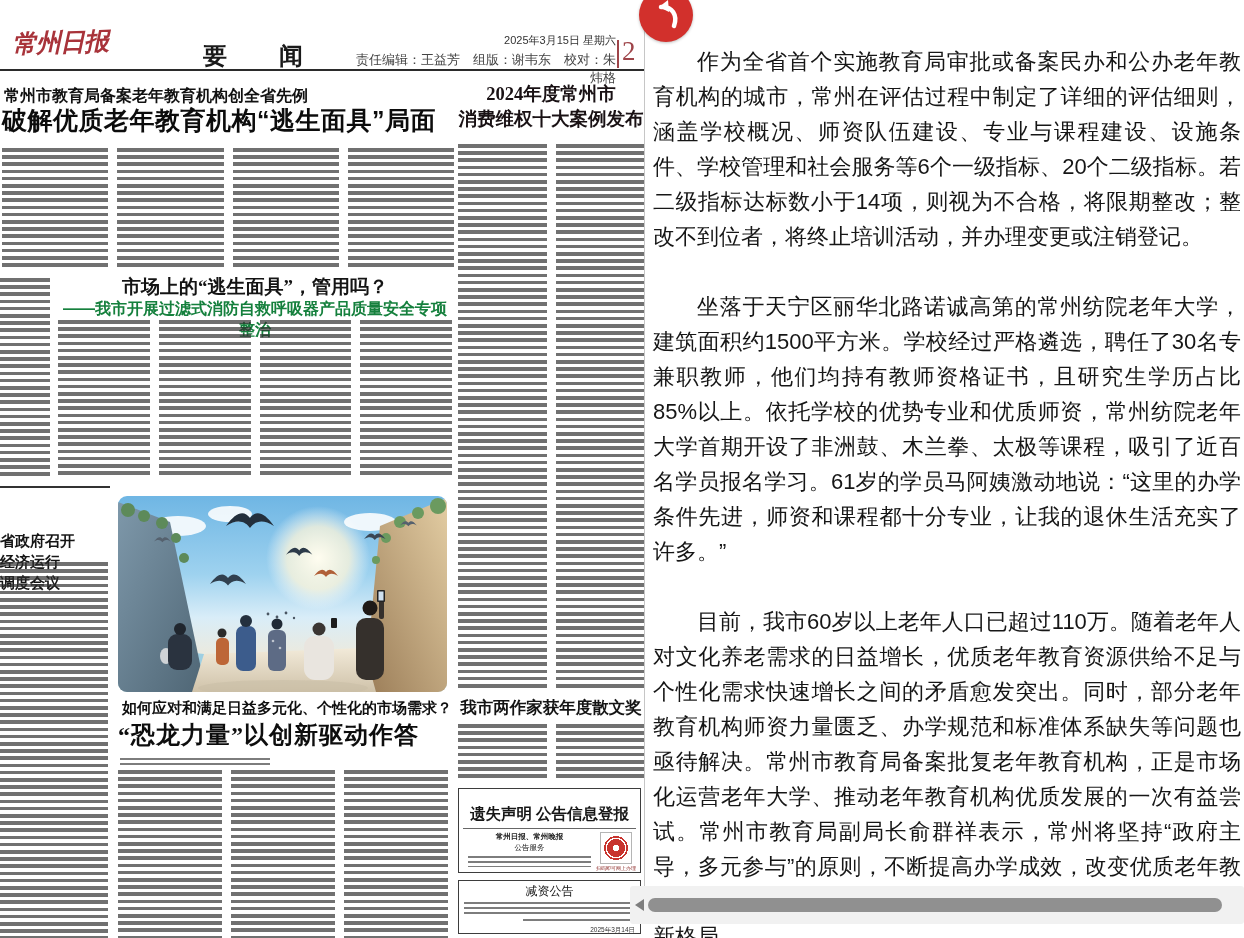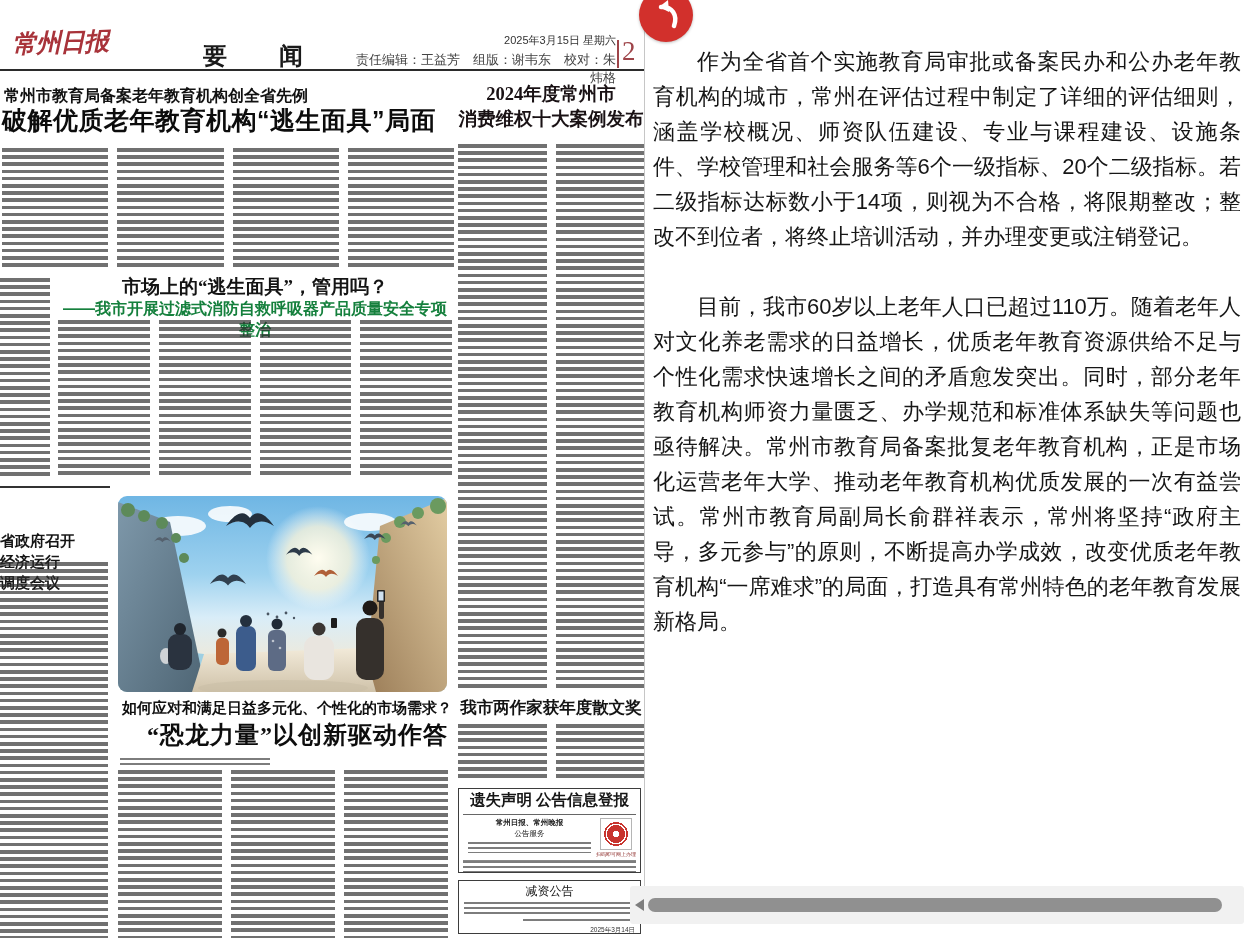--- a/index.html
+++ b/index.html
@@ -42,30 +42,30 @@
   .mask-sub{left:58px;top:299px;width:394px;text-align:center;
     font-size:16px;font-weight:bold;color:#15803d;}
 
   .gov-rule{left:0;top:486px;width:110px;height:2px;background:#333;}
   .gov-title{left:0;top:494px;width:110px;text-align:left;font-size:15px;
     font-weight:bold;line-height:21px;color:#151515;margin-top:37px;}
 
   .photo{left:118px;top:496px;width:329px;height:196px;border-radius:9px;overflow:hidden;
     background:linear-gradient(180deg,#6fb6e4 0%,#9ed2ef 40%,#d9edf8 62%,#efe9d9 85%,#e7dcc6 100%);}
   .dino-q{left:122px;top:699px;font-size:15px;font-weight:bold;color:#101010;}
-  .dino-headline{left:118px;top:719px;width:330px;text-align:right;
+  .dino-headline{left:118px;top:719px;width:330px;text-align:left;
     font-size:24px;font-weight:900;letter-spacing:1px;color:#0d0d0d;}
 
   .consumer-title{left:458px;top:82px;width:186px;text-align:center;
     font-size:18.5px;font-weight:bold;line-height:25px;color:#191114;}
   .essay-title{left:458px;top:697px;width:186px;text-align:center;
     font-size:16.5px;font-weight:bold;color:#141414;}
 
   .npbox{border:1px solid #3d3d3d;background:#fff;}
-  .notice-box{left:458px;top:788px;width:183px;height:85px;padding:0 4px;box-sizing:border-box;overflow:hidden;}
+  .notice-box{left:458px;top:788px;width:183px;height:85px;padding:14px 4px;box-sizing:border-box;overflow:hidden;}
   .notice-title{text-align:center;font-size:15.5px;font-weight:bold;color:#161616;
     border-bottom:1px solid #666;padding:1px 0 3px;}
   .notice-row{display:flex;margin-top:3px;align-items:flex-start;}
   .notice-left{flex:1;text-align:center;}
   .notice-left .s1{font-size:7.5px;font-weight:bold;color:#222;}
   .notice-left .s2{font-size:7.5px;color:#222;margin-top:1px;}
   .qr-wrap{width:40px;text-align:center;}
   .qr{width:30px;height:30px;border:1px solid #b5b5b5;margin:0 auto;
     display:flex;align-items:center;justify-content:center;}
   .qr-burst{width:26px;height:26px;border-radius:50%;
@@ -272,20 +272,21 @@
 
   <div class="abs back-btn">
     <svg width="54" height="54" viewBox="0 0 54 54">
       <path d="M35 38 C39 27 33 18 22 19" stroke="#ffffff" stroke-width="4.5" fill="none" stroke-linecap="round"></path>
       <path d="M29 12 L20 19 L30 24" fill="#ffffff"></path>
     </svg>
   </div>
 
   <div class="article">
     <p>作为全省首个实施教育局审批或备案民办和公办老年教育机构的城市，常州在评估过程中制定了详细的评估细则，涵盖学校概况、师资队伍建设、专业与课程建设、设施条件、学校管理和社会服务等6个一级指标、20个二级指标。若二级指标达标数小于14项，则视为不合格，将限期整改；整改不到位者，将终止培训活动，并办理变更或注销登记。</p>
+    <p>坐落于天宁区丽华北路诺诚高第的常州纺院老年大学，建筑面积约1500平方米。学校经过严格遴选，聘任了30名专兼职教师，他们均持有教师资格证书，且研究生学历占比85%以上。依托学校的优势专业和优质师资，常州纺院老年大学首期开设了非洲鼓、木兰拳、太极等课程，吸引了近百名学员报名学习。61岁的学员马阿姨激动地说：“这里的办学条件先进，师资和课程都十分专业，让我的退休生活充实了许多。”</p>
     <p>目前，我市60岁以上老年人口已超过110万。随着老年人对文化养老需求的日益增长，优质老年教育资源供给不足与个性化需求快速增长之间的矛盾愈发突出。同时，部分老年教育机构师资力量匮乏、办学规范和标准体系缺失等问题也亟待解决。常州市教育局备案批复老年教育机构，正是市场化运营老年大学、推动老年教育机构优质发展的一次有益尝试。常州市教育局副局长俞群祥表示，常州将坚持“政府主导，多元参与”的原则，不断提高办学成效，改变优质老年教育机构“一席难求”的局面，打造具有常州特色的老年教育发展新格局。</p>
   </div>
 
   <div class="abs sb-track">
     <div class="sb-arrow"></div>
     <div class="sb-thumb"></div>
   </div>
 </div>
 
 </body></html>

